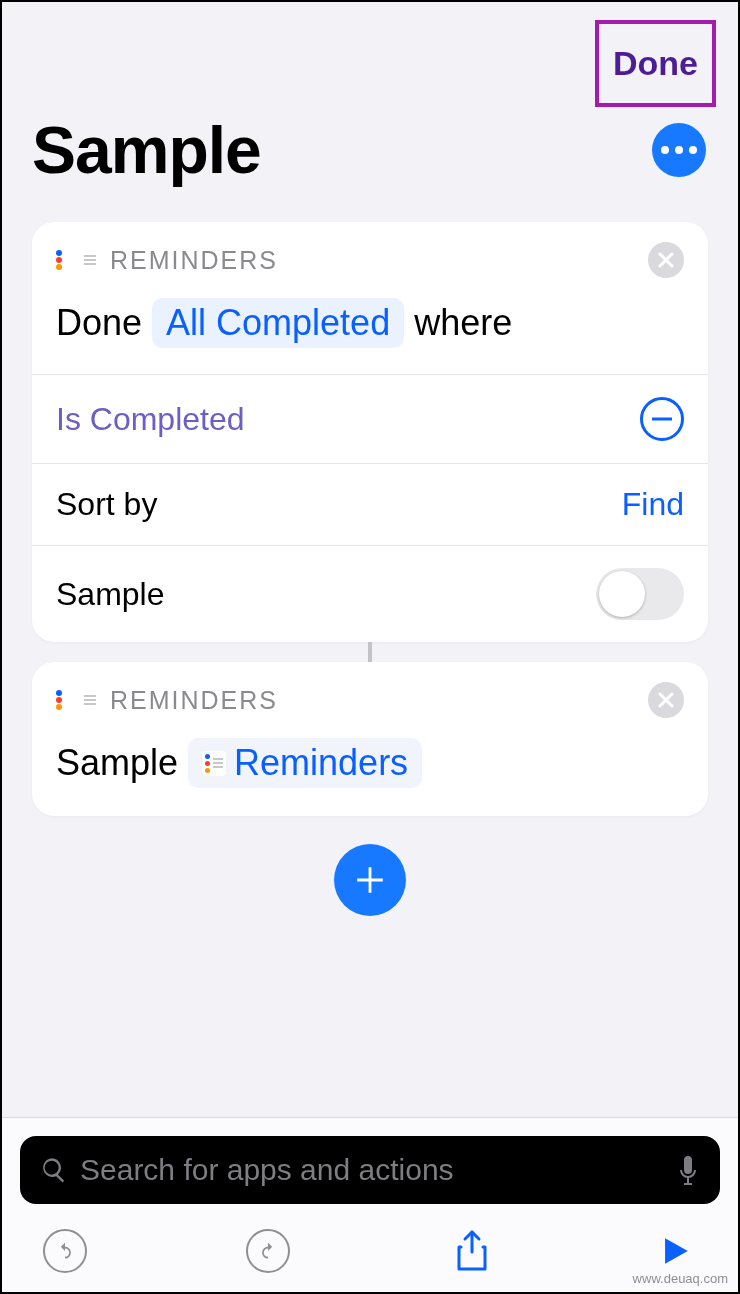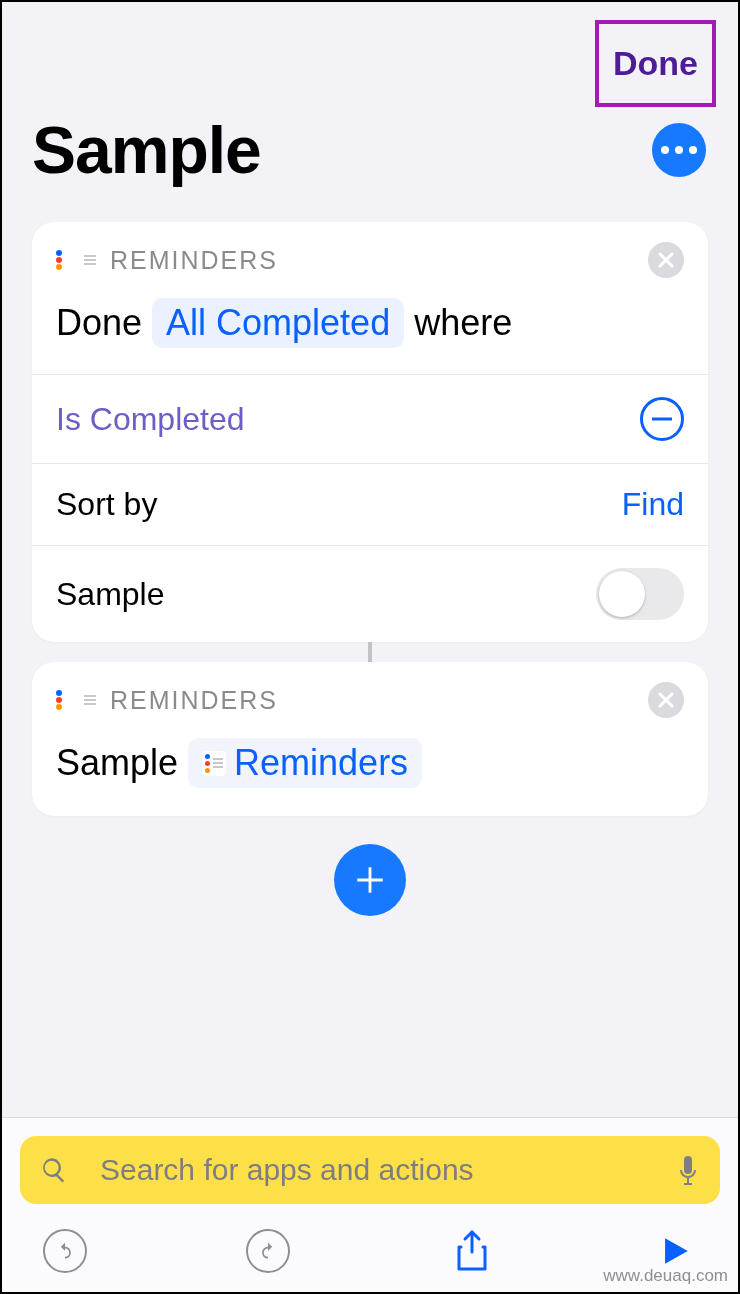--- a/index.html
+++ b/index.html
@@ -181,26 +181,26 @@
   .add-action svg { width:34px; height:34px; fill:#fff; }
 
   
   .bottom-panel {
     position:absolute; bottom:0; left:0; right:0;
     border-top:1px solid #d9d9de;
     background:#fbfbfd;
     padding: 18px 18px 18px 18px;
   }
   .search {
-    background:#fde047;
+    background:#000000;
     border-radius:16px;
     height:68px;
     display:flex; align-items:center;
     padding:0 20px;
-    gap:32px;
+    gap:12px;
   }
   .search svg.mag { width:28px; height:28px; fill:#7d7d82; }
   .search input {
     flex:1; border:none; background:transparent; font-size:30px; color:#7d7d82; outline:none;
   }
   .search input::placeholder { color:#7d7d82; }
   .search .mic { width:24px; height:32px; }
 
   .toolbar {
     display:flex; align-items:center; justify-content:space-between;
@@ -208,21 +208,21 @@
   }
   .tb-btn { width:46px; height:46px; display:flex; align-items:center; justify-content:center; cursor:pointer; }
   .tb-circ {
     width:44px; height:44px; border:2.5px solid #8e8e93; border-radius:50%; display:flex; align-items:center; justify-content:center;
   }
   .tb-circ svg { width:20px; height:20px; fill:#8e8e93; }
   .share svg { width:38px; height:44px; fill:none; stroke:#0a60ff; stroke-width:3; }
   .play svg { width:34px; height:34px; fill:#0a60ff; }
 
   .watermark {
-    position:absolute; right:10px; bottom:6px; font-size:17px; color:#8e8e93;
+    position:absolute; right:10px; bottom:6px; font-size:13px; color:#8e8e93;
   }
 
   .reminders-mini-icon {
     display:inline-flex; align-items:center; gap:3px;
     background:#fff; border-radius:4px; padding:3px;
   }
   .reminders-mini-icon .col {
     display:flex; flex-direction:column; gap:2px;
   }
   .reminders-mini-icon .d { width:5px; height:5px; border-radius:50%; }

